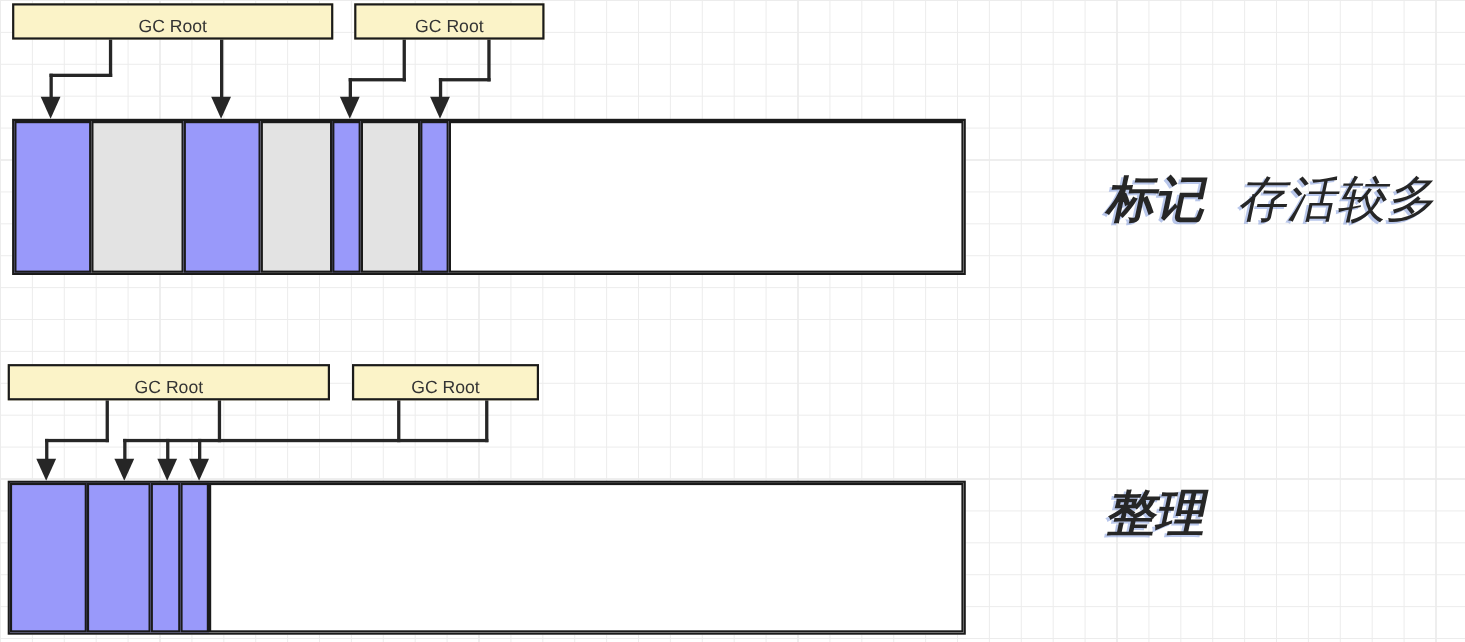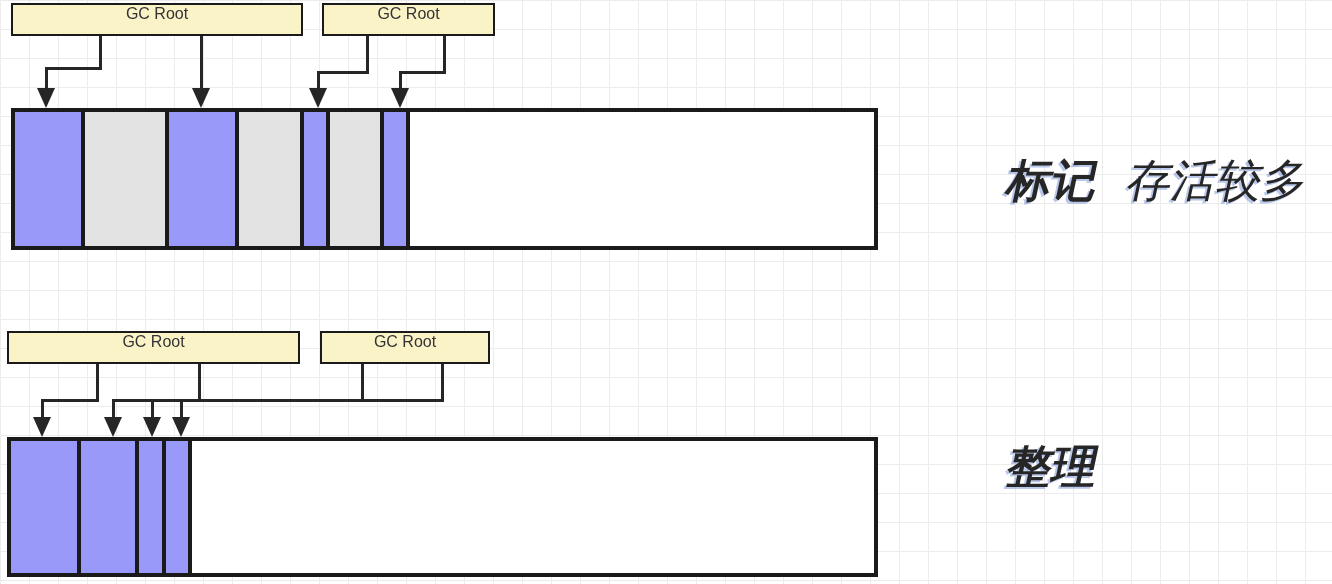--- a/index.html
+++ b/index.html
@@ -16,21 +16,21 @@
       linear-gradient(#e0e0e0 1px, transparent 1px),
       linear-gradient(90deg,#e0e0e0 1px, transparent 1px);
     background-size:29px 29px,29px 29px,145px 145px,145px 145px;
   }
 
   .gc-box{
     position:absolute;
     background:#fbf3c8;
     border:2px solid #1a1a1a;
     box-sizing:border-box;
-    display:flex;align-items:flex-start;justify-content:center;
+    display:flex;align-items:flex-end;justify-content:center;
     font-size:16px;color:#333333;
   }
 
   .heap-bar{
     position:absolute;
     display:flex;
     background:#ffffff;
     border:2px solid #1a1a1a;
     box-sizing:border-box;
   }

